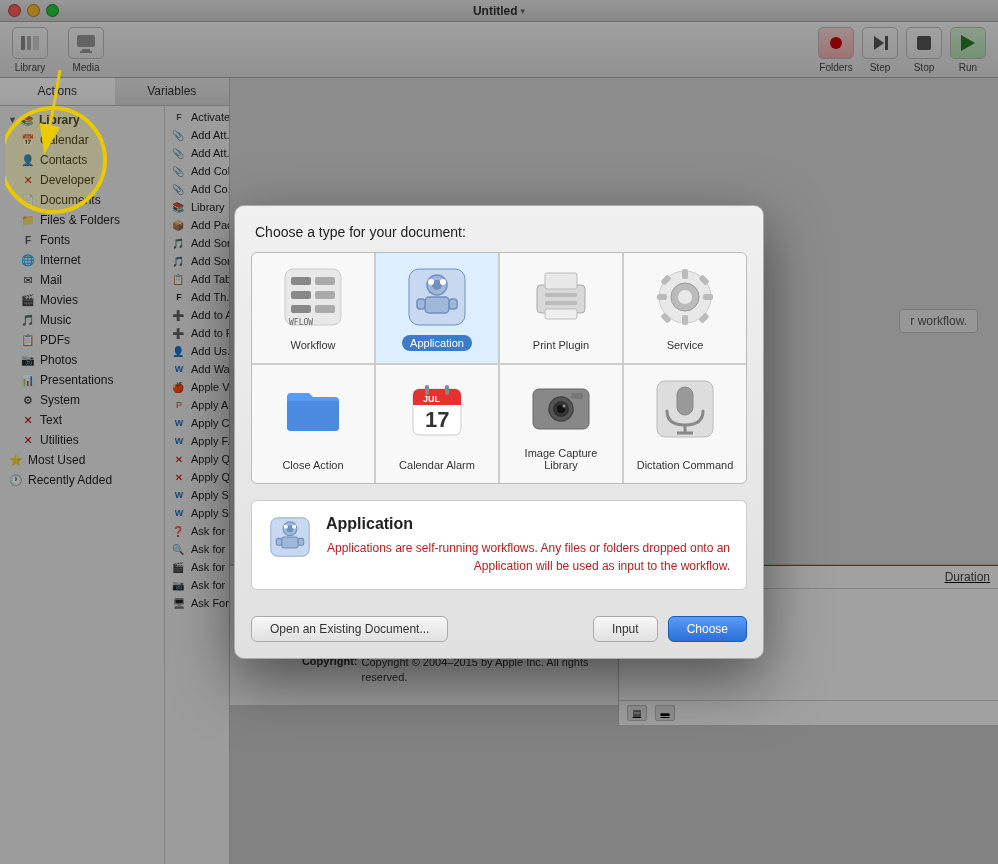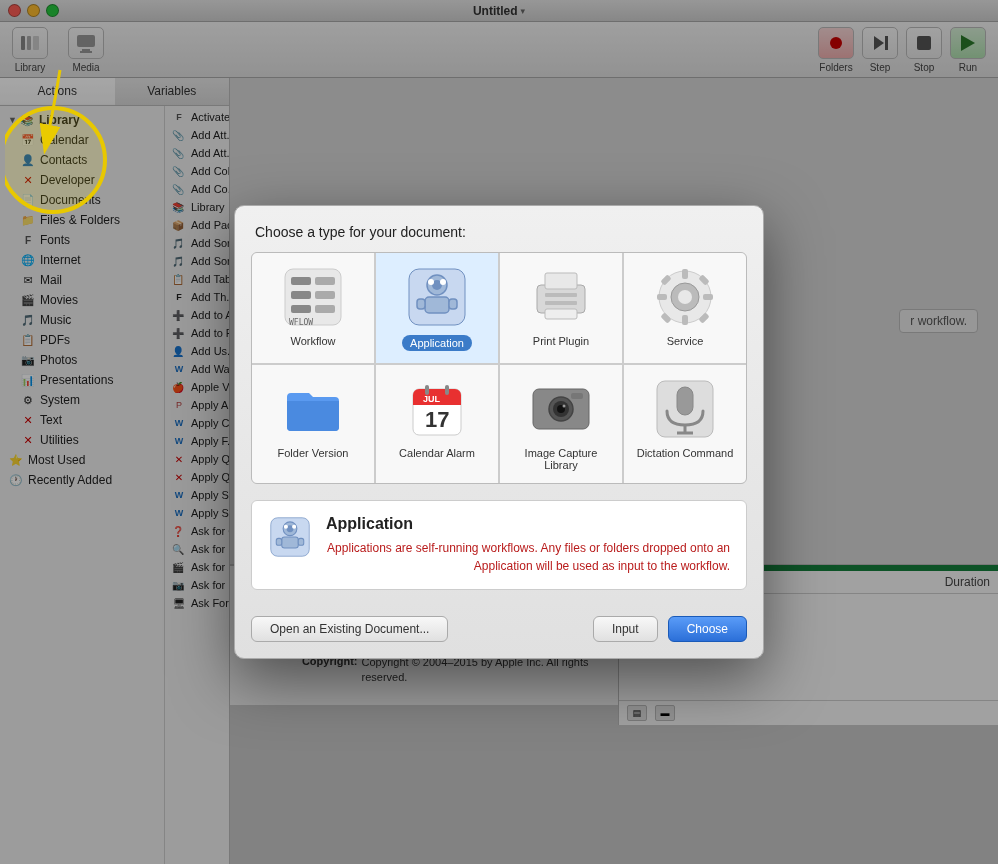--- a/index.html
+++ b/index.html
@@ -228,23 +228,24 @@
       background: #e8e8e8;
       border: 1px solid #bbb;
       border-radius: 4px;
       padding: 4px 10px;
       font-size: 12px;
       color: #555;
     }
     .log-area {
       height: 160px;
       background: #f8f8f8;
-      border-top: 6px solid #15803d;
+      border-top: 1px solid #15803d;
       display: flex;
       flex-direction: column;
+      text-decoration: underline;
     }
     .log-header {
       display: flex;
       border-bottom: 1px solid #ccc;
       padding: 4px 8px;
     }
     .log-label {
       font-size: 12px;
       color: #444;
       flex: 1;
@@ -357,21 +358,21 @@
       background: #ccc;
       border: 1px solid #bbb;
       border-radius: 6px;
       overflow: hidden;
     }
     .dialog-grid-item {
       background: #f8f8f8;
       display: flex;
       flex-direction: column;
       align-items: center;
-      justify-content: flex-start;
+      justify-content: space-between;
       padding: 12px 8px;
       cursor: pointer;
       gap: 6px;
     }
     .dialog-grid-item.selected {
       background: #fff;
     }
     .grid-icon {
       width: 64px;
       height: 64px;
@@ -848,21 +849,21 @@
         <span class="grid-label">Service</span>
       </div>
 
       <div class="dialog-grid-item">
         <div class="grid-icon">
           <svg width="64" height="64" viewBox="0 0 64 64">
             <path d="M6 20 Q6 16 10 16 L28 16 L32 20 L54 20 Q58 20 58 24 L58 50 Q58 54 54 54 L10 54 Q6 54 6 50 Z" fill="#5a9af0"></path>
             <path d="M6 24 L58 24 L58 50 Q58 54 54 54 L10 54 Q6 54 6 50 Z" fill="#4a8ae0"></path>
           </svg>
         </div>
-        <span class="grid-label">Folder Version</span>
+        <span class="grid-label">Close Action</span>
       </div>
 
       <div class="dialog-grid-item">
         <div class="grid-icon">
           <svg width="64" height="64" viewBox="0 0 64 64">
             <rect x="8" y="12" width="48" height="46" rx="6" fill="white" stroke="#ccc"></rect>
             <rect x="8" y="12" width="48" height="16" rx="6" fill="#e83030"></rect>
             <rect x="8" y="20" width="48" height="8" fill="#e83030"></rect>
             <text x="18" y="25" font-size="9" fill="white" font-weight="bold" font-family="sans-serif">JUL</text>
             <text x="20" y="50" font-size="22" fill="#333" font-weight="bold" font-family="sans-serif">17</text>

